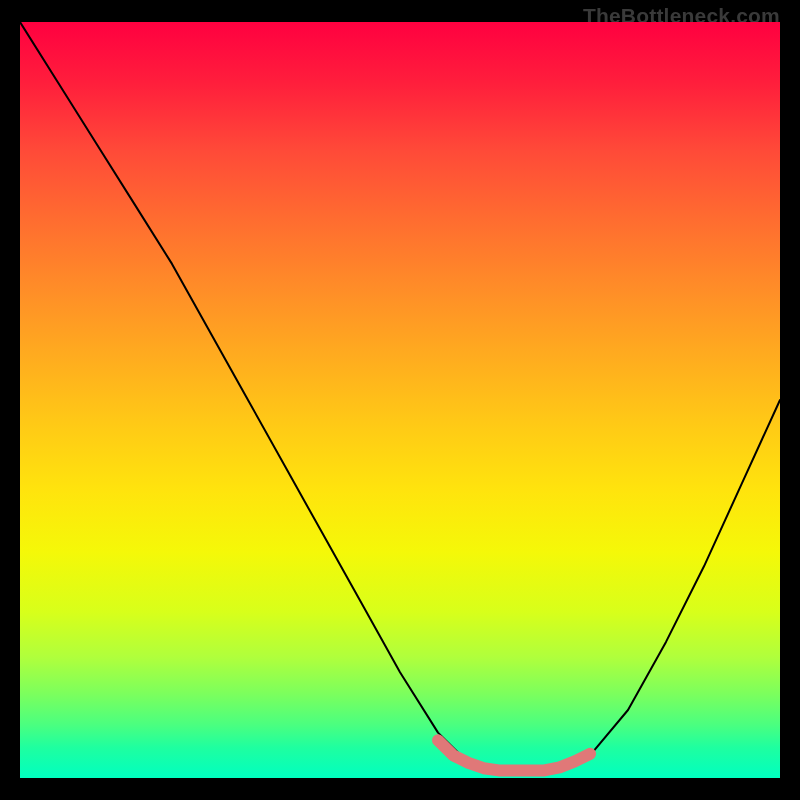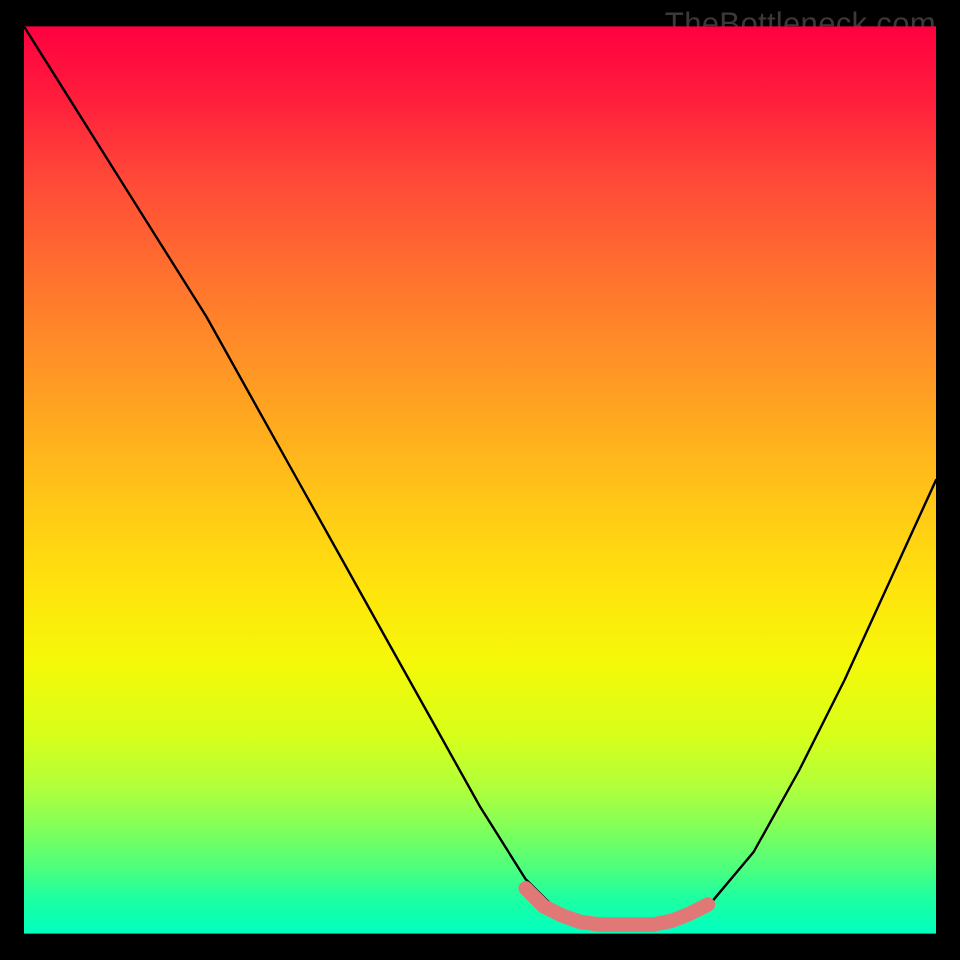--- a/index.html
+++ b/index.html
@@ -39,22 +39,22 @@
       #4aff80 93%,
       #1effa0 96%,
       #00ffc0 100%
     );
   }
   .watermark {
     position: absolute;
     top: 4px;
     right: 20px;
     font-family: Arial, Helvetica, sans-serif;
-    font-size: 26px;
-    font-weight: normal;
+    font-size: 21px;
+    font-weight: bold;
     color: #3a3a3a;
     letter-spacing: 0.2px;
   }
   svg.curve { position: absolute; left: 0; top: 0; width: 760px; height: 756px; }
 </style>
 </head>
 <body>
 
 <div class="chart-container">
   <div class="watermark">TheBottleneck.com</div>

